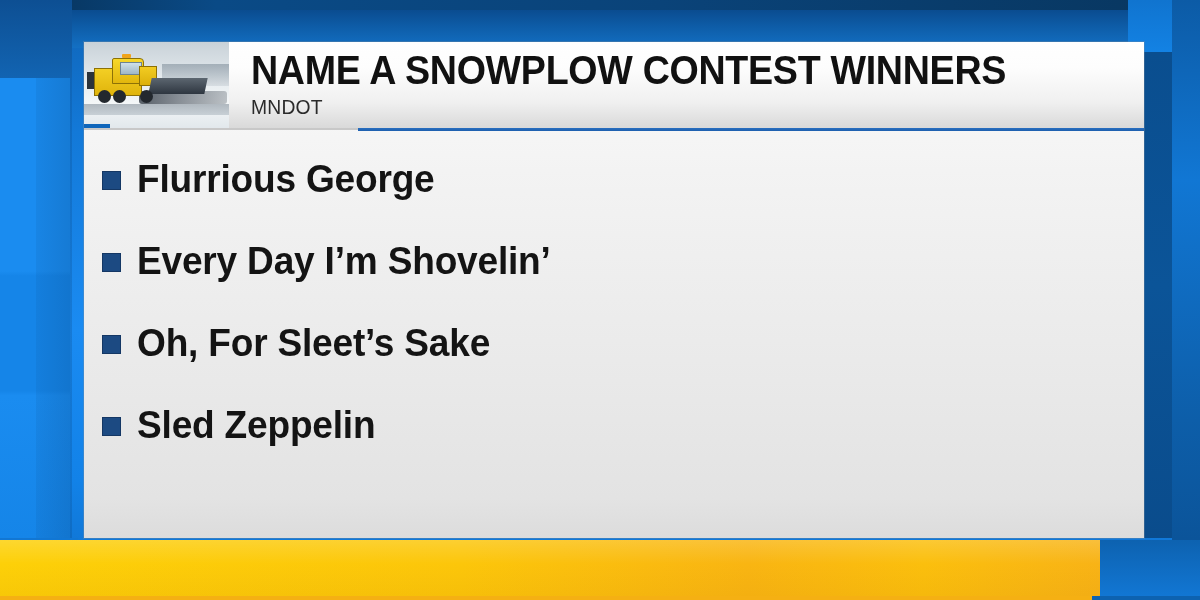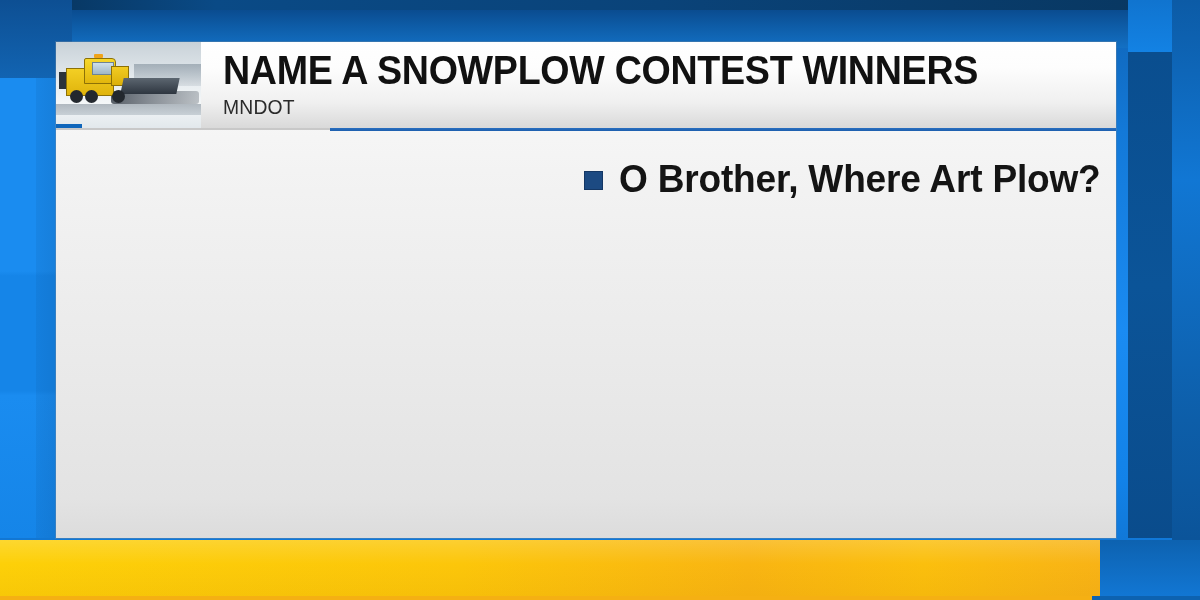--- a/index.html
+++ b/index.html
@@ -97,21 +97,21 @@
   }
   .bg-bottom-strip {
     position: absolute;
     left: 0; top: 596px; width: 1200px; height: 4px;
     background: linear-gradient(90deg, #f5b013 0%, #f5b013 91%, #0d62b0 91%, #0d62b0 100%);
   }
 
   
   .panel {
     position: absolute;
-    left: 56px; top: 42px;
+    left: 84px; top: 42px;
     width: 1060px; height: 496px;
     background: linear-gradient(180deg, #fbfbfb 0%, #f3f3f3 26%, #ebebeb 60%, #e3e3e3 92%, #dcdcdc 100%);
     box-shadow: 0 0 0 1px rgba(120,140,160,0.35);
   }
 
   
   .header {
     position: absolute;
     left: 0; top: 0;
     width: 1060px; height: 86px;
@@ -332,23 +332,37 @@
         <div class="title">NAME A SNOWPLOW CONTEST WINNERS</div>
         <div class="subtitle">MNDOT</div>
       </div>
     </div>
 
     <div class="divider-under"></div>
     <div class="divider"></div>
 
     <div class="list-area">
 
-
-      <div class="column col-right">
+      <div class="column col-left">
         <div class="row">
           <span class="bullet"></span>
-          <span class="item-text">O Brother, Where Art Plow?</span>
+          <span class="item-text">Flurrious George</span>
         </div>
+        <div class="row">
+          <span class="bullet"></span>
+          <span class="item-text">Every Day I’m Shovelin’</span>
+        </div>
+        <div class="row">
+          <span class="bullet"></span>
+          <span class="item-text">Oh, For Sleet’s Sake</span>
+        </div>
+        <div class="row">
+          <span class="bullet"></span>
+          <span class="item-text">Sled Zeppelin</span>
+        </div>
+      </div>
+
+      <div class="column col-right">
       </div>
 
     </div>
   </div>
 </div>
 
 </body></html>

